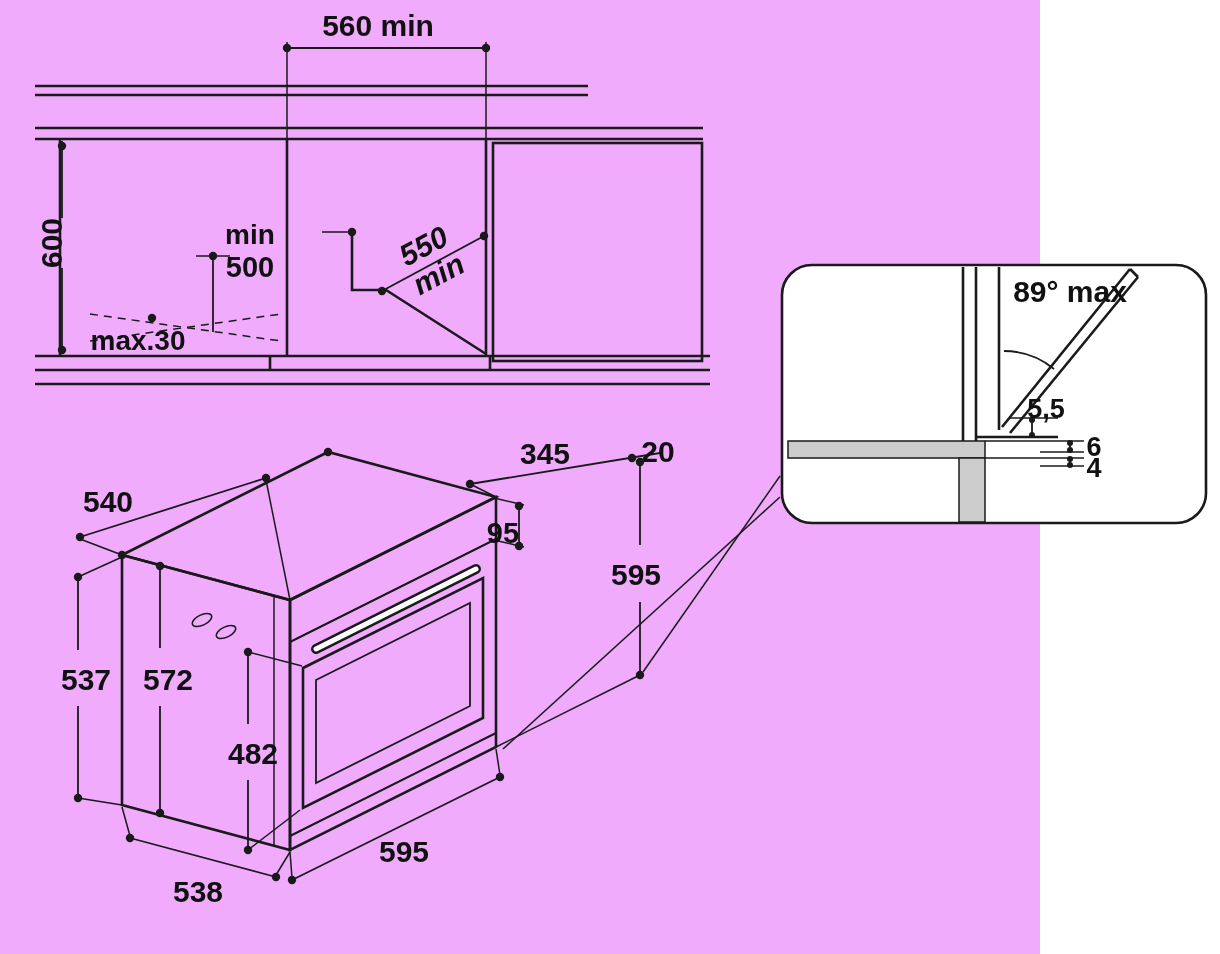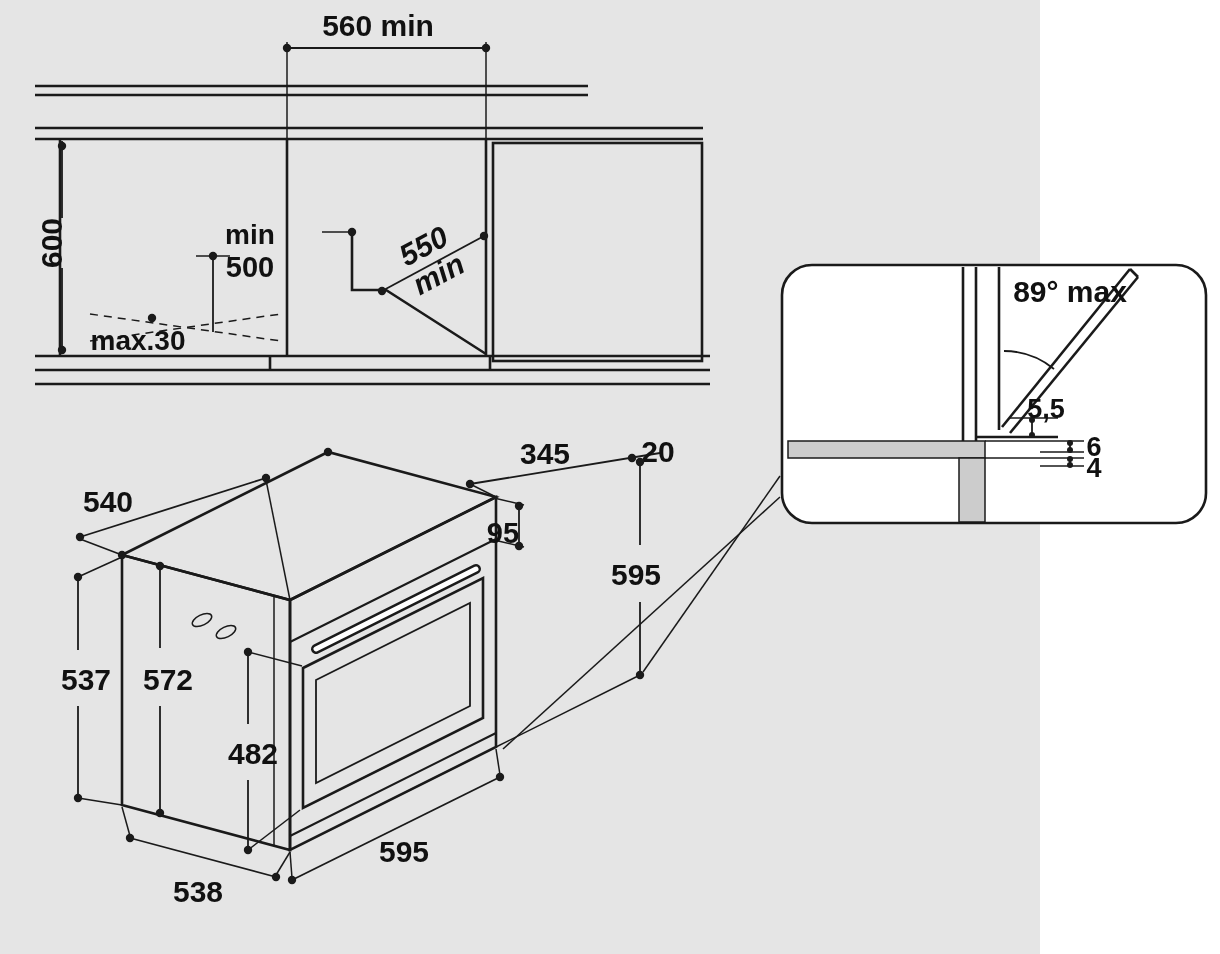--- a/index.html
+++ b/index.html
@@ -1,16 +1,16 @@
 <!DOCTYPE html>
 <html><head>
 <meta charset="utf-8">
 <style>
   html,body{margin:0;padding:0;background:#ffffff;}
-  .stage{width:1040px;height:954px;position:relative;background:#e5e5e5;}
+  .stage{width:1040px;height:954px;position:relative;background:#f0abfc;}
   svg{display:block;}
   svg text{
     font-family:"Liberation Sans", sans-serif;
     font-weight:700;
     fill:#111111;
     text-anchor:middle;
     font-size:29px;
   }
   .t30{font-size:30px;}
   .t28{font-size:28px;}

